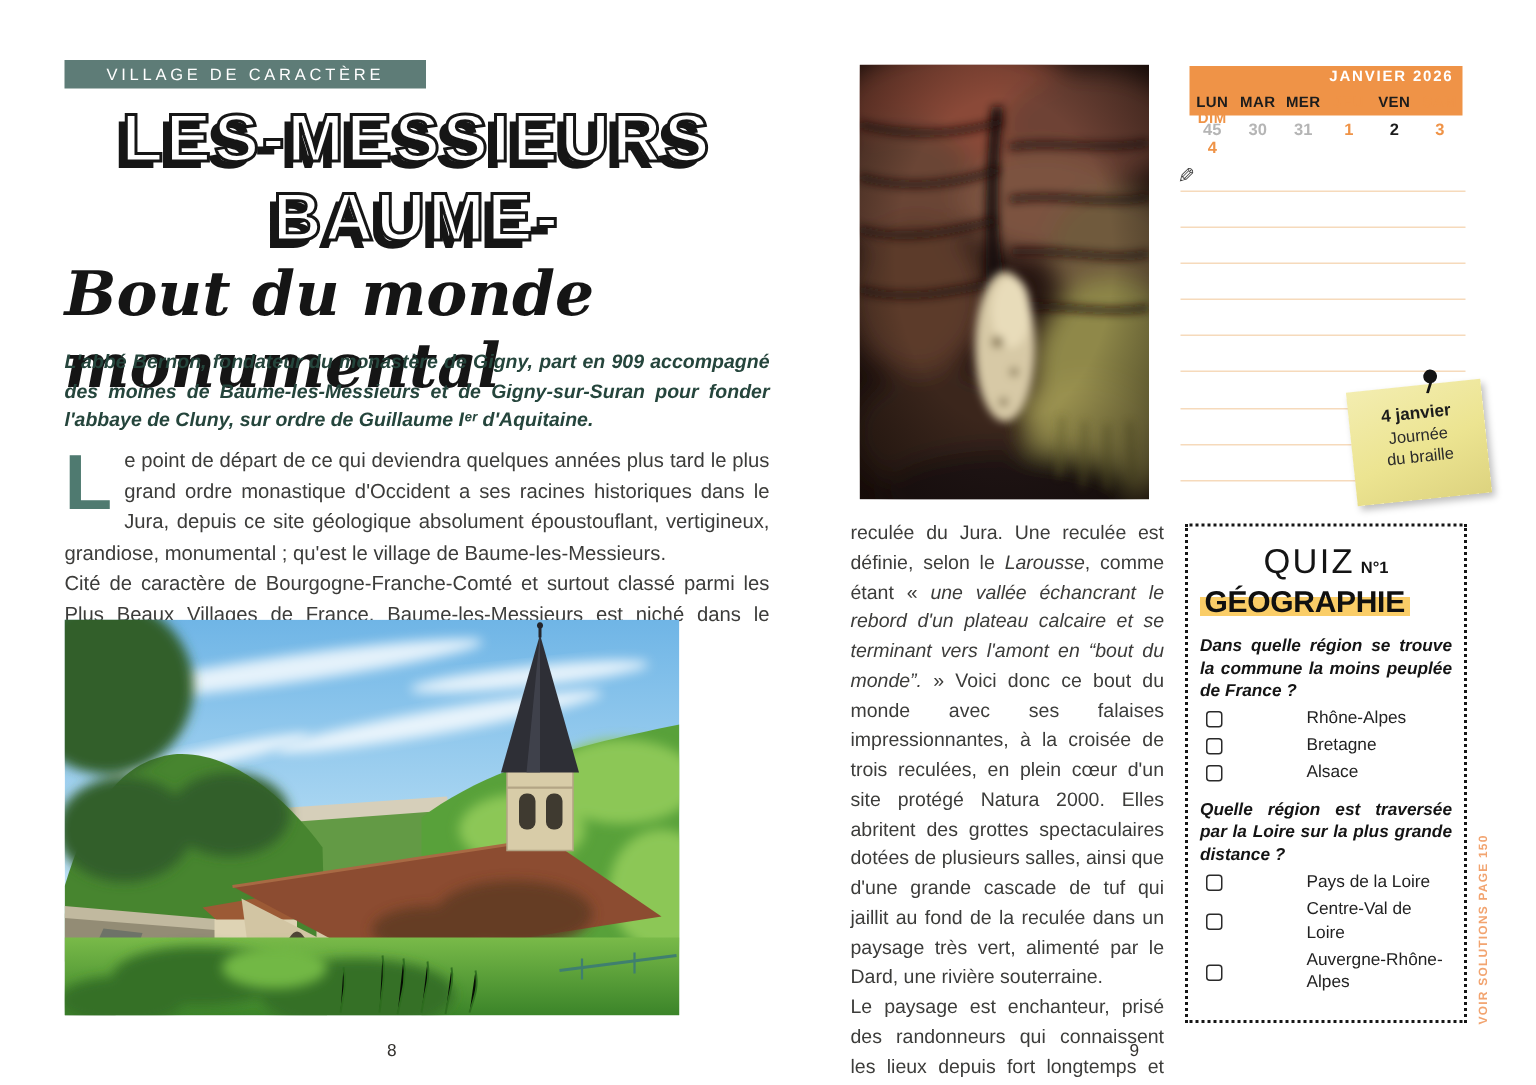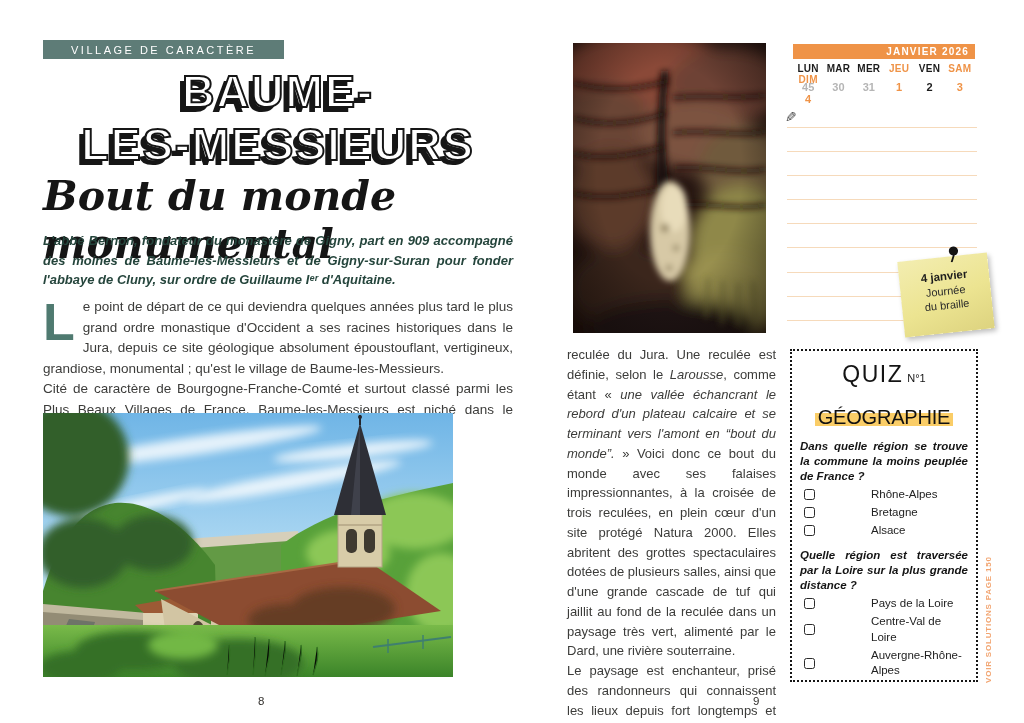--- a/index.html
+++ b/index.html
@@ -26,21 +26,21 @@
   .photo svg{display:block;}
   .pagenum{position:absolute;font-size:11.5px;color:#33312e;}
 
   
   .col-text{position:absolute;left:567px;top:345px;width:209px;font-size:13px;
        line-height:1.52;text-align:justify;color:#3c3c3a;}
   .col-text p{margin:0;}
   .it{font-style:italic;}
 
   
-  .cal-bar{position:absolute;left:793px;top:44px;width:182px;height:15px;
+  .cal-bar{position:absolute;left:793px;top:44px;width:182px;height:33px;
        background:var(--accent,#EF9347);color:#fff;font-size:10px;font-weight:bold;
        letter-spacing:1.2px;text-align:right;line-height:16px;padding-right:6px;
        box-sizing:border-box;}
   .cal-row{position:absolute;left:793px;width:182px;display:grid;
        grid-template-columns:repeat(6,1fr);text-align:center;}
   .cal-days{top:63px;font-size:10px;font-weight:800;letter-spacing:.3px;}
   .cal-dates{top:81px;font-size:11px;font-weight:bold;}
   .cal-cell.dark{color:#1c1c1c;}
   .cal-cell.accent{color:var(--accent,#EF9347);}
   .cal-cell.muted{color:#b5b5b5;}
@@ -58,23 +58,23 @@
   .sticky .s-date{font-size:11.5px;font-weight:bold;color:#1c1c1c;margin-bottom:2px;}
   .sticky .s-line{font-size:11px;color:#2a2a2a;line-height:1.3;}
   .pin{position:absolute;left:50px;top:-10px;}
 
   
   .quiz{position:absolute;left:790px;top:349px;width:188px;height:333px;
        border:2px dotted #161616;box-sizing:border-box;padding:8px 8px 6px;
        overflow:hidden;background:#fff;}
   .quiz-kicker{text-align:center;color:#141414;margin-top:2px;}
   .quiz-kicker .qk-main{font-size:23px;font-weight:300;letter-spacing:1.5px;}
-  .quiz-kicker .qk-no{font-size:11px;font-weight:normal;margin-left:4px;}
-  .quiz-title{text-align:center;font-weight:400;font-size:20px;line-height:1.18;
-       color:#101010;margin-top:18px;letter-spacing:-.2px;}
+  .quiz-kicker .qk-no{font-size:11px;font-weight:bold;margin-left:4px;}
+  .quiz-title{text-align:left;font-weight:700;font-size:20px;line-height:1.18;
+       color:#101010;margin-top:3px;letter-spacing:-.2px;}
   .hl{background:linear-gradient(180deg,rgba(0,0,0,0) 32%,var(--highlight,#FACD67) 32%,
        var(--highlight,#FACD67) 90%,rgba(0,0,0,0) 90%);padding:0 3px;}
   .q-text{font-size:11.5px;font-weight:bold;font-style:italic;line-height:1.32;
        color:#141414;margin:9px 0 3px;text-align:justify;}
   .q-opt{display:flex;align-items:center;margin:0 0 2.5px 4px;}
   .q-box{width:9px;height:9px;border:1.6px solid #2a2a2a;border-radius:2.5px;
        flex:0 0 auto;margin-right:12px;}
   .q-lbl{font-size:11.5px;color:#222;line-height:1.35;padding-left:44px;}
 
   .solutions{position:absolute;left:984px;top:553px;height:130px;
@@ -82,22 +82,22 @@
        letter-spacing:.8px;font-weight:bold;color:var(--solutions,#F2A470);}
 </style>
 </head>
 <body>
 
 <div class="page">
 
   <div class="tag">VILLAGE DE CARACTÈRE</div>
 
   <div class="big-title">
+    <div>LES-MESSIEURS</div>
     <div>BAUME-</div>
-    <div>LES-MESSIEURS</div>
   </div>
 
   <div class="subtitle">Bout du monde monumental</div>
 
   <div class="intro">L'abbé Bernon, fondateur du monastère de Gigny, part en 909 accompagné des moines de Baume-les-Messieurs et de Gigny-sur-Suran pour fonder l'abbaye de Cluny, sur ordre de Guillaume Iᵉʳ d'Aquitaine.</div>
 
   <div class="body-text">
     <p><span class="dropcap">L</span><span>e point de départ de ce qui deviendra quelques années plus tard le plus grand ordre monastique d'Occident a ses racines historiques dans le Jura, depuis ce site géologique absolument époustouflant, vertigineux, grandiose, monumental ; qu'est le village de Baume-les-Messieurs.</span></p>
     <p>Cité de caractère de Bourgogne-Franche-Comté et surtout classé parmi les Plus Beaux Villages de France, Baume-les-Messieurs est niché dans le meilleur exemple de</p>
   </div>

